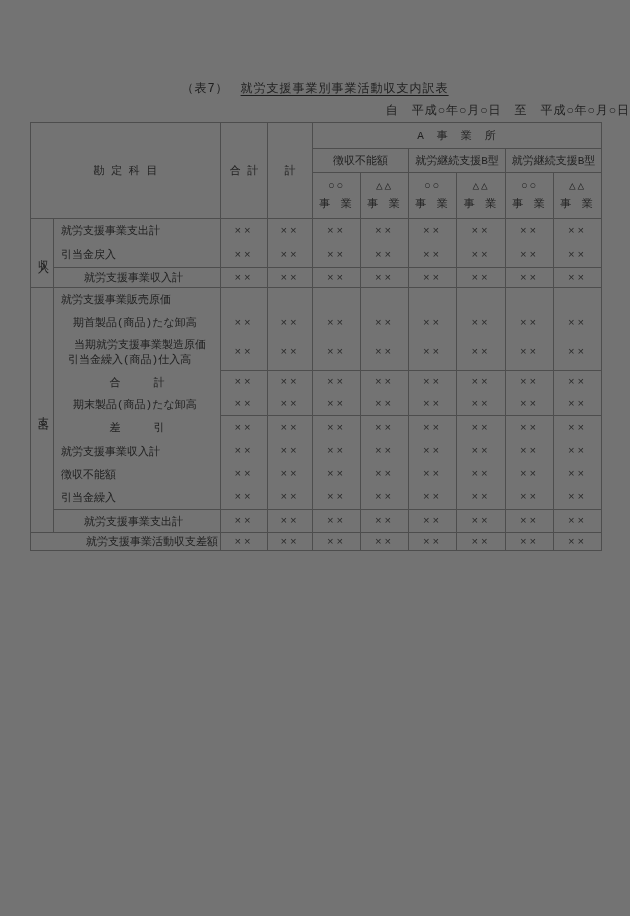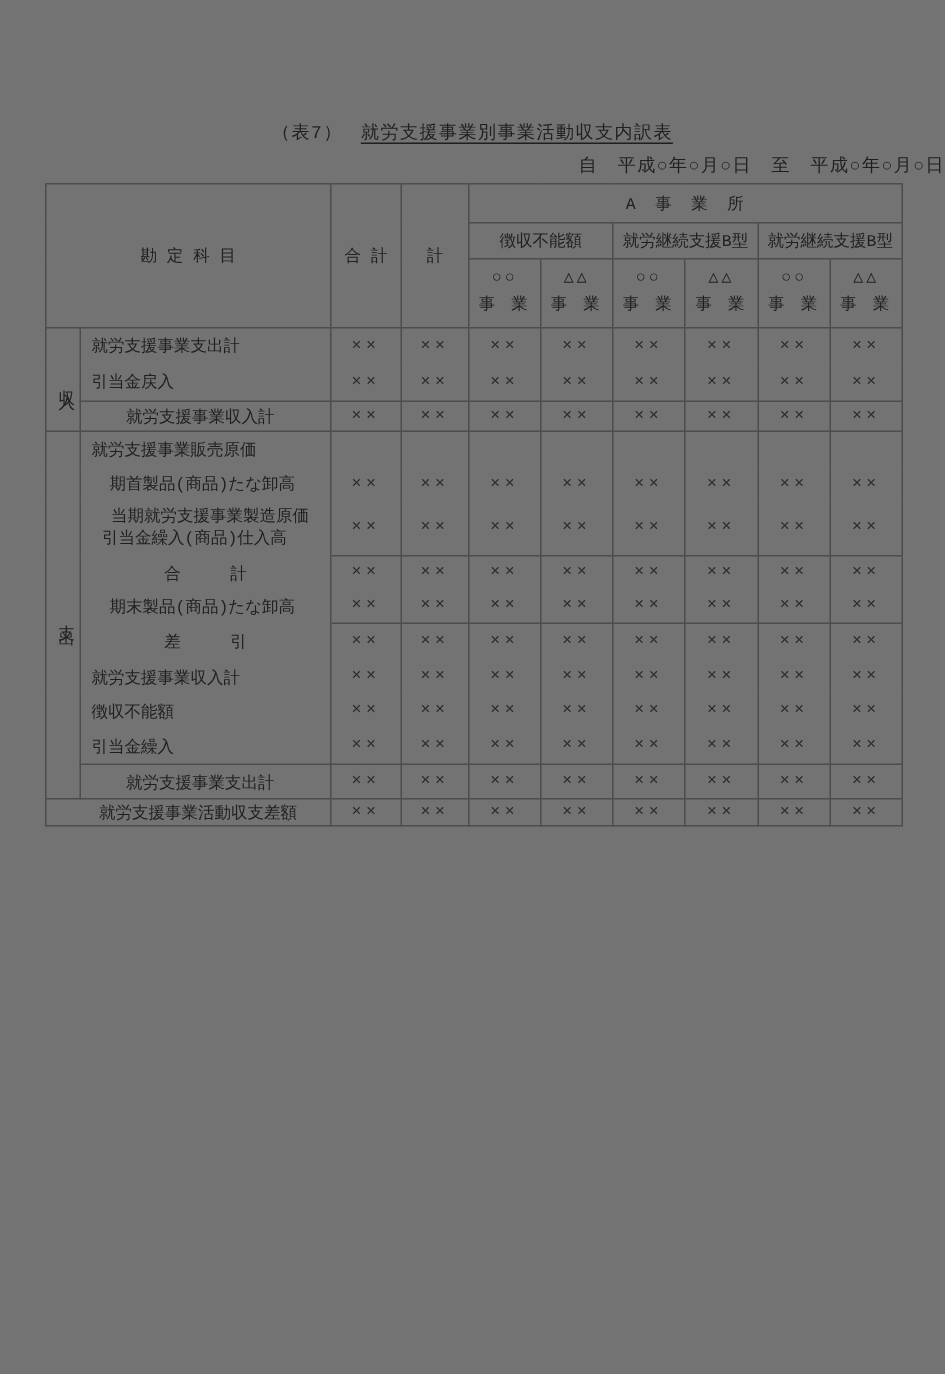--- a/index.html
+++ b/index.html
@@ -27,21 +27,21 @@
   .hb { border-bottom:1px solid #4d4d4d; }
 
   
   .h18{height:18px}.h20{height:20px}.h22{height:22px}.h23{height:23px}
   .h24{height:24px}.h25{height:25px}.h26{height:26px}.h36{height:36px}.h46{height:46px}
 
   .lbl { text-align:left; }
   .ind0 { padding-left:7px; }
   .ind1 { padding-left:19px; }
   .ind2 { padding-left:30px; }
-  .net-lbl { padding-left:35px; }
+  .net-lbl { padding-left:55px; }
   .spread { text-align:center; }
   .two-line { line-height:1.3;margin-top:16px; }
   .two-line .l1 { padding-left:20px; }
   .two-line .l2 { padding-left:14px; }
 
   .sec { text-align:center; vertical-align:middle; }
   .sec-inner {
     writing-mode:vertical-rl; text-orientation:upright;
     margin:0 auto; letter-spacing:3px; font-size:11px;
   }

